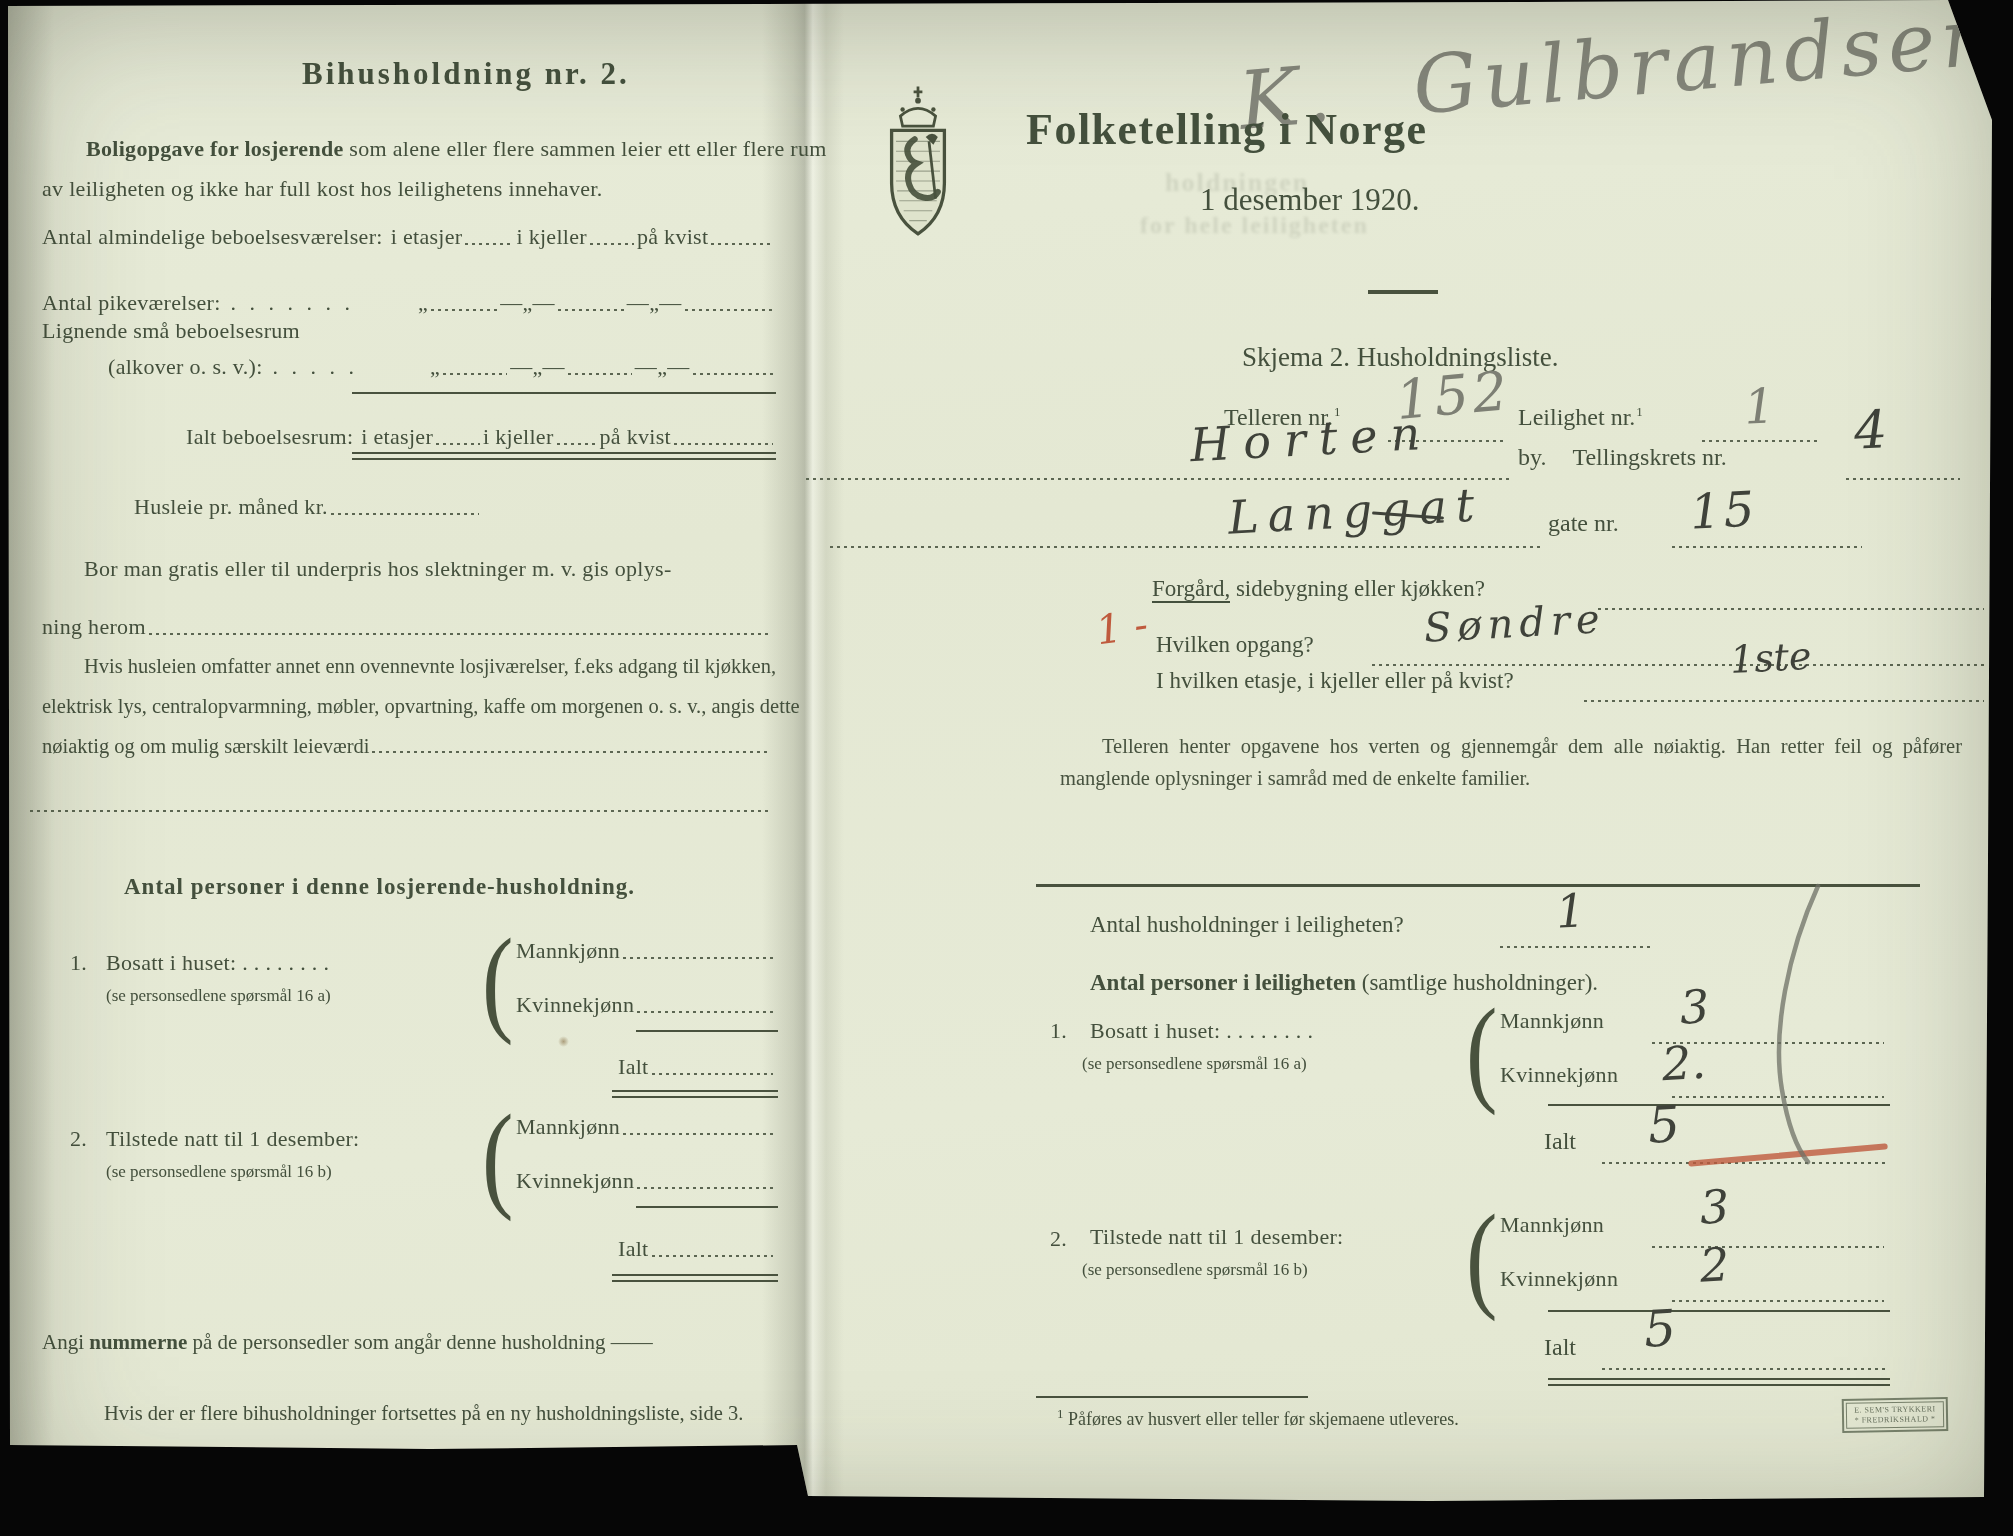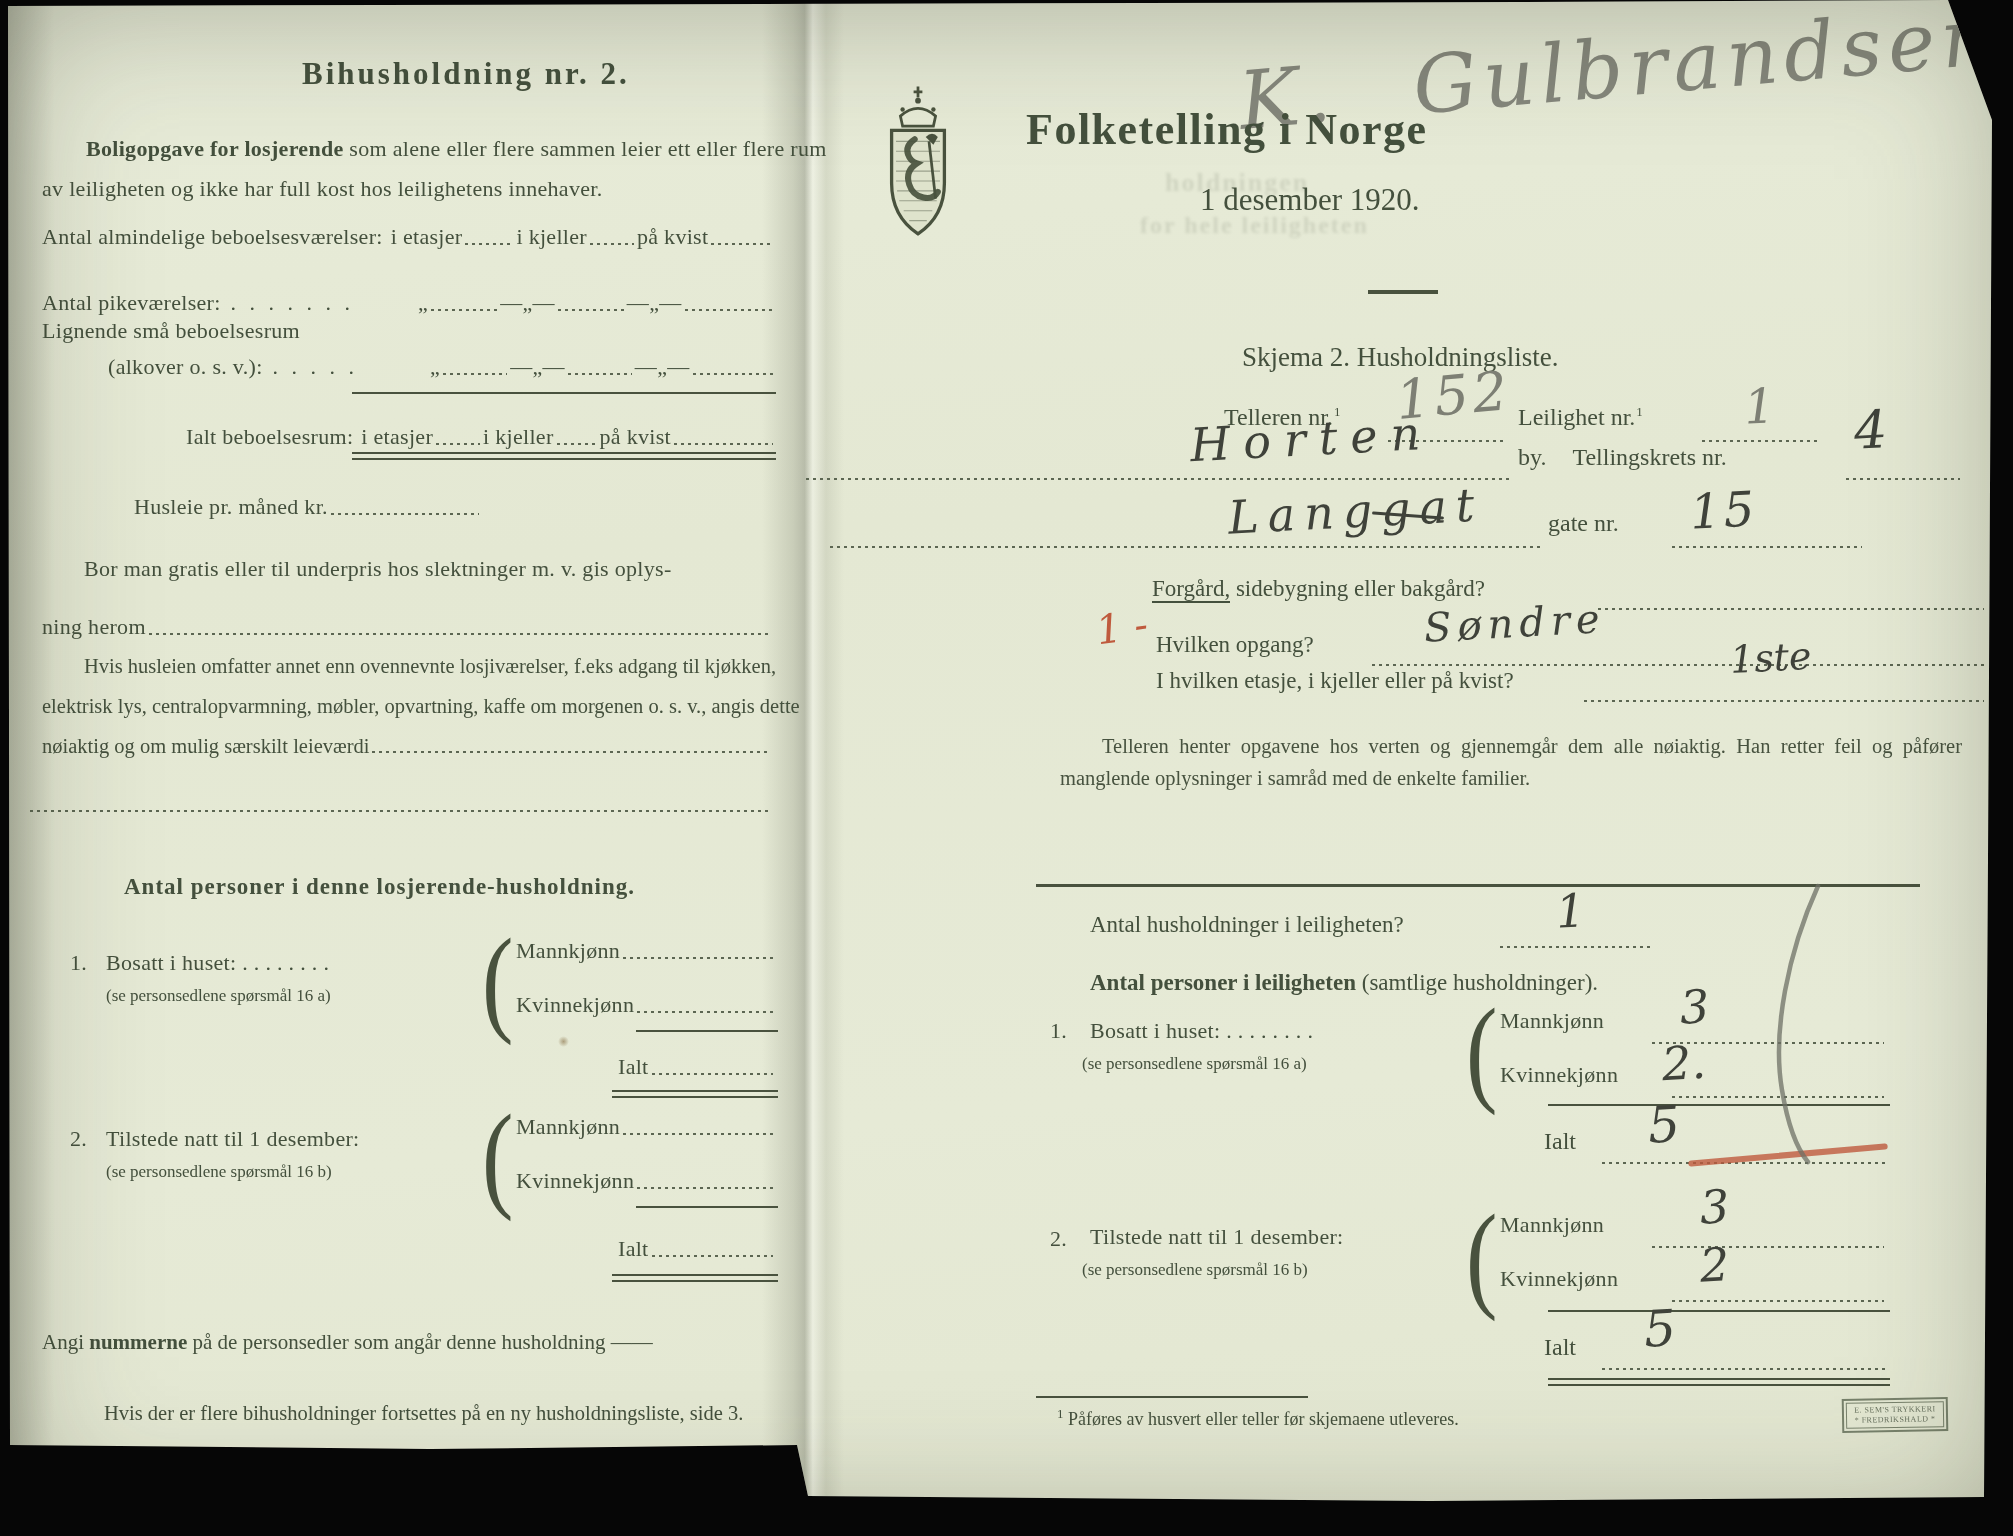--- a/index.html
+++ b/index.html
@@ -238,21 +238,21 @@
       <div class="dotsline" style="left:1846px;top:478px;width:114px"></div>
 
       <div class="hand" style="left:1228px;top:484px;font-size:46px;letter-spacing:9px">Langgat</div>
       <div class="penstrike"></div>
       <div class="dotsline" style="left:830px;top:546px;width:710px"></div>
       <div class="t" style="left:1548px;top:510px;font-size:24px">gate nr.</div>
       <div class="hand" style="left:1690px;top:482px;font-size:48px;letter-spacing:3px">15</div>
       <div class="dotsline" style="left:1672px;top:546px;width:190px"></div>
 
       <div class="t" style="left:1152px;top:576px;font-size:23px">
-        <span style="border-bottom:2.5px solid currentColor;padding-bottom:0">Forgård,</span><span> sidebygning eller bakgård?</span>
+        <span style="border-bottom:2.5px solid currentColor;padding-bottom:0">Forgård,</span><span> sidebygning eller kjøkken?</span>
       </div>
       <div class="dotsline" style="left:1598px;top:608px;width:386px"></div>
 
       <div class="hand red" style="left:1096px;top:604px;font-size:40px;transform:rotate(-8deg)">1 -</div>
       <div class="t" style="left:1156px;top:632px;font-size:23px">Hvilken opgang?</div>
       <div class="hand" style="left:1424px;top:600px;font-size:40px;letter-spacing:6px">Søndre</div>
       <div class="dotsline" style="left:1372px;top:664px;width:612px"></div>
 
       <div class="t" style="left:1156px;top:668px;font-size:23px">I hvilken etasje, i kjeller eller på kvist?</div>
       <div class="hand" style="left:1730px;top:636px;font-size:38px">1ste</div>

